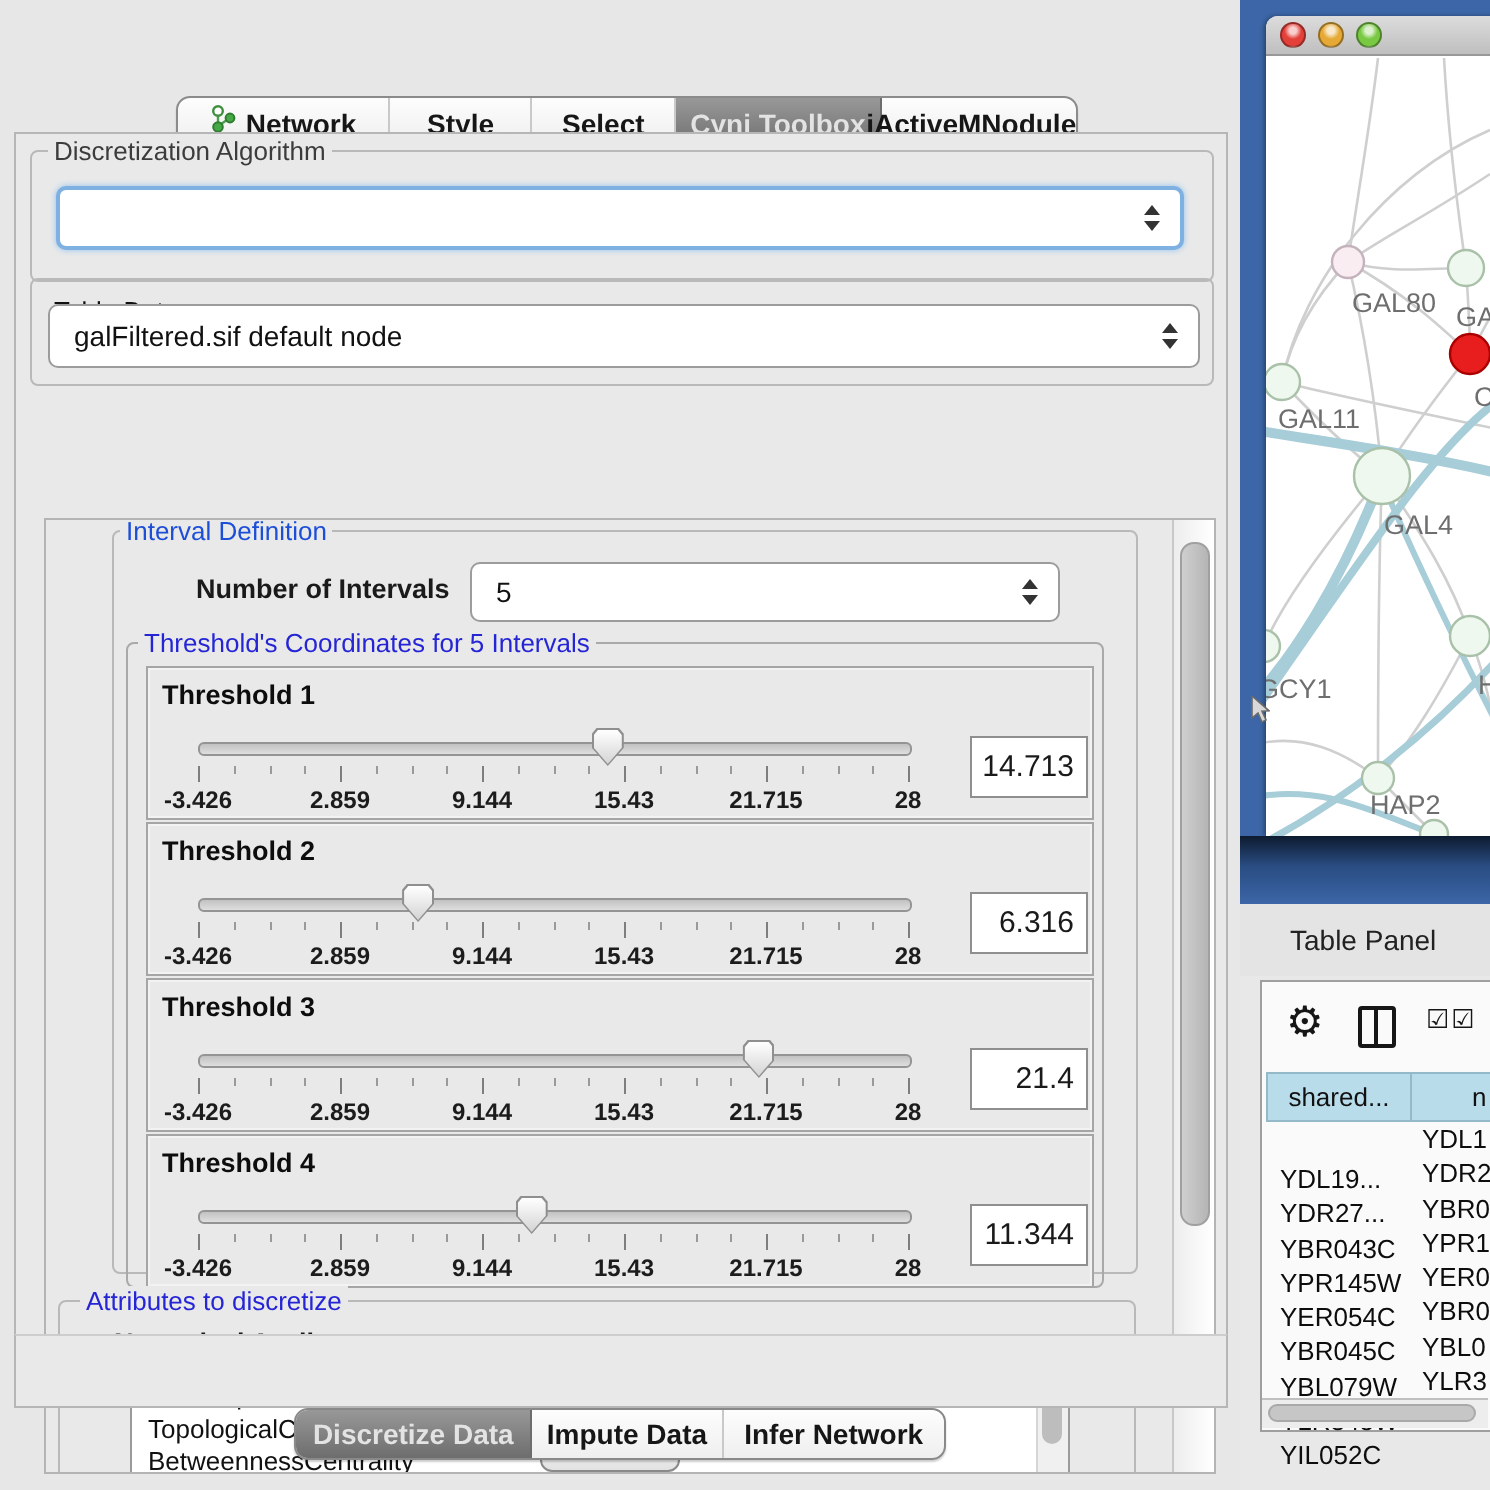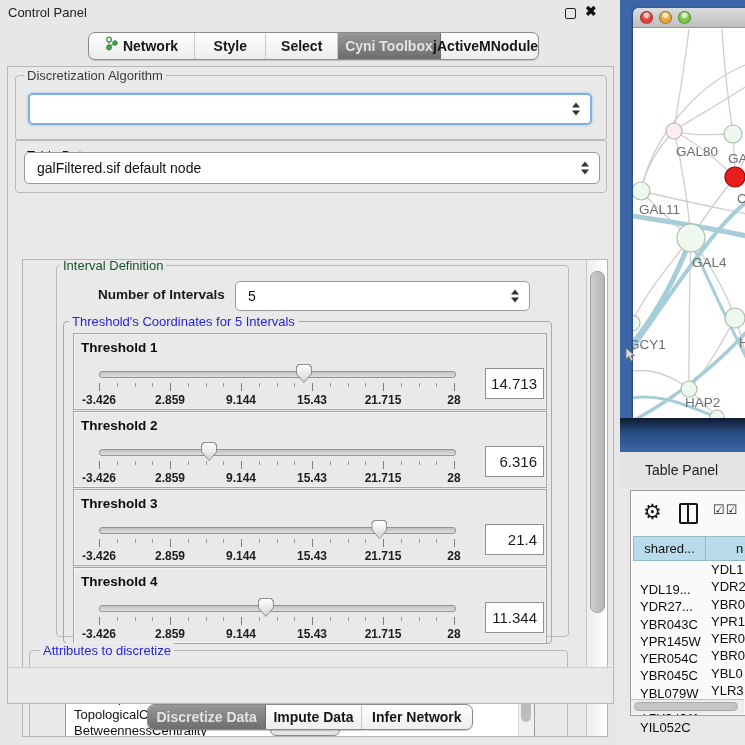--- a/index.html
+++ b/index.html
@@ -10,35 +10,35 @@
   #stage{position:relative;width:745px;height:745px;}
 
   
   #control-panel{left:0;top:0;width:620px;height:745px;background:#e7e7e7;}
   #cp-titlebar{left:0;top:0;width:620px;height:26px;}
   #cp-title{left:8px;top:0;height:26px;line-height:26px;font-size:13px;color:#222;}
   #float-icon{left:565px;top:8px;width:9px;height:9px;border:1.5px solid #222;border-radius:2px;}
   #close-icon{left:585px;top:3px;font-size:14px;font-weight:900;color:#111;}
 
   
-  #top-tabs{left:88px;top:32px;width:449px;height:26px;border:1px solid #8b8b8b;border-radius:7px;
+  #top-tabs{left:88px;top:48px;width:449px;height:26px;border:1px solid #8b8b8b;border-radius:7px;
             background:linear-gradient(#fdfdfd,#ededed);display:flex;overflow:hidden;
             box-shadow:0 1px 1px rgba(0,0,0,.15);}
   .tab{height:26px;line-height:26px;text-align:center;font-size:14px;font-weight:700;color:#161616;
        border-right:1px solid #c9c9c9;display:flex;align-items:center;justify-content:center;gap:5px;}
   .tab:last-child{border-right:none;}
   .tab.selected{background:linear-gradient(#989898,#6d6d6d);color:#e3e3e3;border-right-color:#6d6d6d;}
 
   
   #outer-panel{left:7px;top:66px;width:605px;height:636px;border:1px solid #b6b6b6;background:#e9e9e9;}
 
   .group{position:absolute;border:1px solid #b9b9b9;border-radius:4px;}
   .group-label{position:absolute;top:-8px;left:8px;background:#e9e9e9;padding:0 3px;
                font-size:13px;line-height:15px;white-space:nowrap;}
-  .lbl-green{color:#14532d;}
+  .lbl-green{color:#1d4ed8;}
   .lbl-blue{color:#2525d6;}
   .lbl-dark{color:#3c3c3c;}
 
   .combo{position:absolute;background:#fff;border:1px solid #9c9c9c;border-radius:5px;
          font-size:14px;color:#111;}
   .combo .val{position:absolute;left:12px;top:0;bottom:0;display:flex;align-items:center;}
   .spin{position:absolute;right:10px;top:50%;transform:translateY(-50%);
         display:flex;flex-direction:column;gap:3px;}
   .spin i{display:block;width:0;height:0;border-left:4px solid transparent;border-right:4px solid transparent;}
   .spin .up{border-bottom:5px solid #333;}
@@ -129,25 +129,20 @@
   #tbl-hscroll .thumbbar{position:absolute;left:3px;top:2px;width:104px;height:9px;border-radius:5px;
                          background:#c6c6c6;border:1px solid #a9a9a9;box-sizing:border-box;}
 </style>
 </head>
 <body>
 
 <div id="stage">
 
   <div id="control-panel" class="abs">
 
-    <div id="cp-titlebar" class="abs">
-      <div id="cp-title" class="abs">Control Panel</div>
-      <div id="float-icon" class="abs"></div>
-      <div id="close-icon" class="abs">✖</div>
-    </div>
 
     <div id="top-tabs" class="abs">
         <div class="tab" style="width: 106px;">
           <span><svg width="13" height="15" viewBox="0 0 13 15">
               <line x1="4" y1="4" x2="4" y2="11" stroke="#4f9e4f" stroke-width="1.2"></line>
               <line x1="4" y1="11" x2="10" y2="7" stroke="#4f9e4f" stroke-width="1.2"></line>
               <circle cx="4" cy="3.5" r="2.4" fill="#ffffff" stroke="#3f8f3f" stroke-width="1.2"></circle>
               <circle cx="4" cy="11.5" r="2.4" fill="#46a846" stroke="#2f7d2f" stroke-width="1"></circle>
               <circle cx="10" cy="7" r="2.2" fill="#46a846" stroke="#2f7d2f" stroke-width="1"></circle>
             </svg></span>

